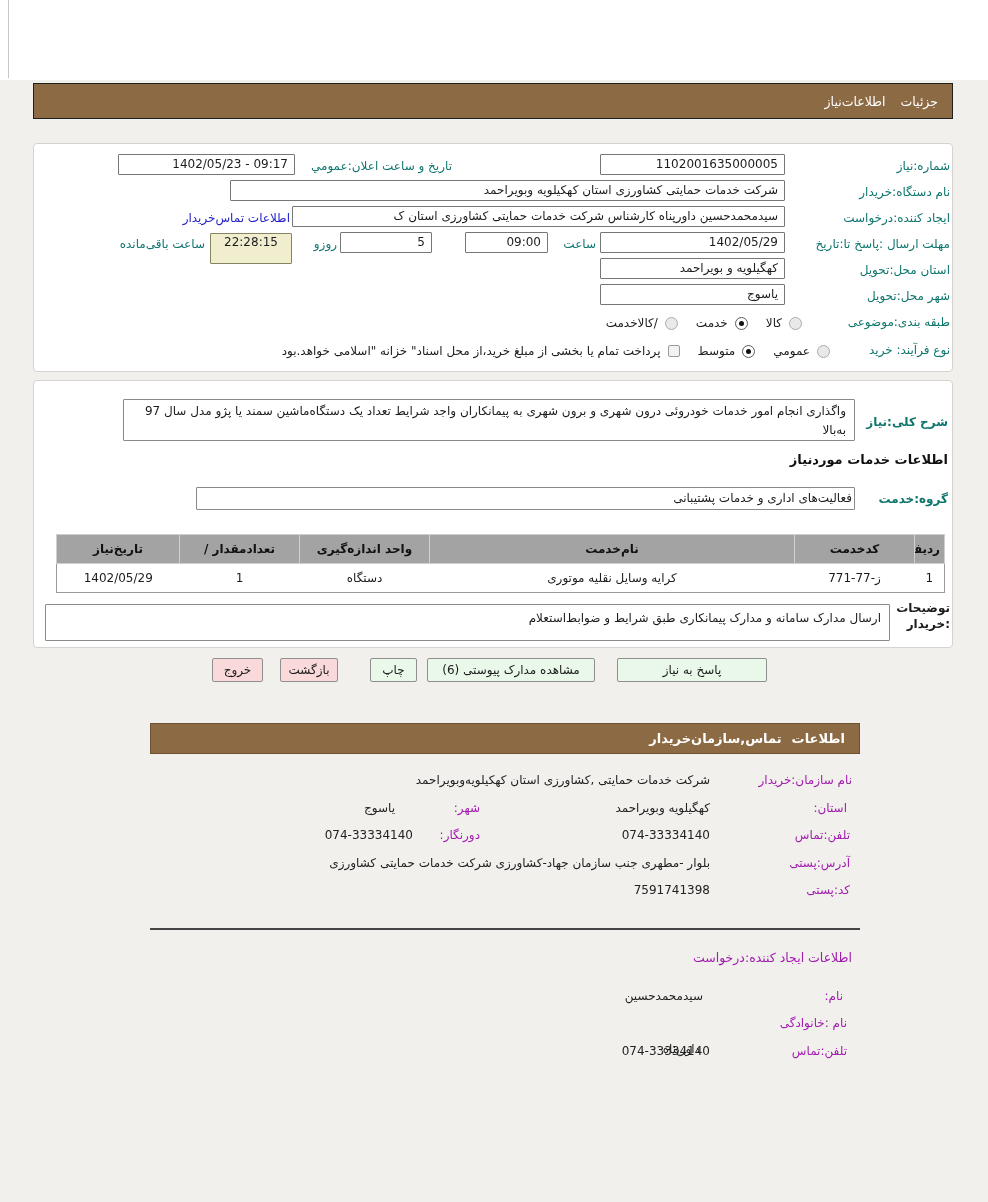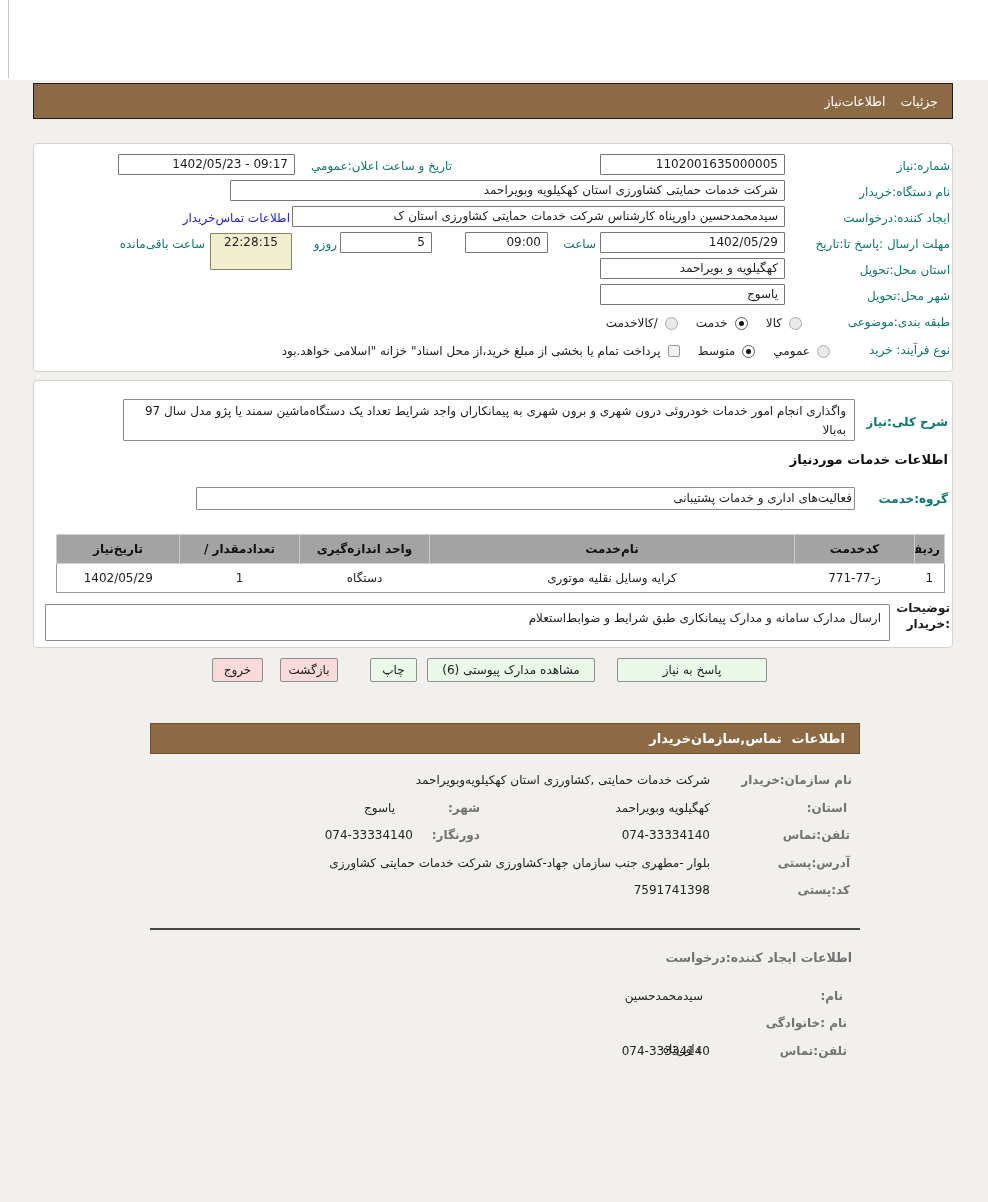--- a/index.html
+++ b/index.html
@@ -23,21 +23,21 @@
   .lbl{
     direction:rtl;white-space:nowrap;font-size:12px;line-height:21px;color:#0f766e;
   }
   .ibox{
     background:#ffffff;border:1px solid #767676;box-sizing:border-box;
     height:21px;line-height:19px;font-size:12px;direction:rtl;
     padding:0 6px;overflow:hidden;white-space:nowrap;border-radius:1px;
   }
   .ltr{direction:ltr;text-align:right;}
   .timer{
-    background:#f1eecf;border:1px solid #85855f;height:37px;line-height:17px;
+    background:#f1eecf;border:1px solid #85855f;height:31px;line-height:17px;
     text-align:center;font-size:12px;box-sizing:border-box;border-radius:1px;
   }
   .link{color:#2323c8;font-size:12px;line-height:21px;direction:rtl;white-space:nowrap;cursor:pointer;}
   .optrow{display:flex;direction:rtl;align-items:center;gap:18px;height:18px;}
   .opt{display:flex;direction:rtl;align-items:center;gap:7px;font-size:12px;white-space:nowrap;}
   .radio{
     width:13px;height:13px;border-radius:50%;background:#e9e9e9;
     border:1px solid #ababab;box-sizing:border-box;flex:0 0 auto;position:relative;
   }
   .radio.checked{background:#ffffff;border-color:#5c5c5c;}
@@ -72,21 +72,21 @@
     font-size:12px;direction:rtl;white-space:nowrap;cursor:pointer;
   }
   .btn.green{background:#e9f8e9;}
   .btn.pink{background:#f9d9d9;}
   .navbar2{
     left:150px;top:723px;width:710px;height:31px;background:#8c6b44;
     border:1px solid #6d522f;box-sizing:border-box;
     display:flex;direction:rtl;align-items:center;gap:10px;
     padding:0 14px;color:#fff;font-size:13px;font-weight:bold;
   }
-  .blbl{direction:rtl;white-space:nowrap;font-size:12px;font-weight:bold;color:#737373;line-height:16px;}
+  .blbl{direction:rtl;white-space:nowrap;font-size:12px;font-weight:normal;color:#a21caf;line-height:16px;}
   .bval{direction:rtl;white-space:nowrap;font-size:12px;color:#222;line-height:16px;}
   .divider{background:#454545;height:2px;}
 </style>
 </head>
 <body>
 
 <div id="screen">
 
   <div class="abs top-strip"></div>
   <div class="abs frame-line"></div>

